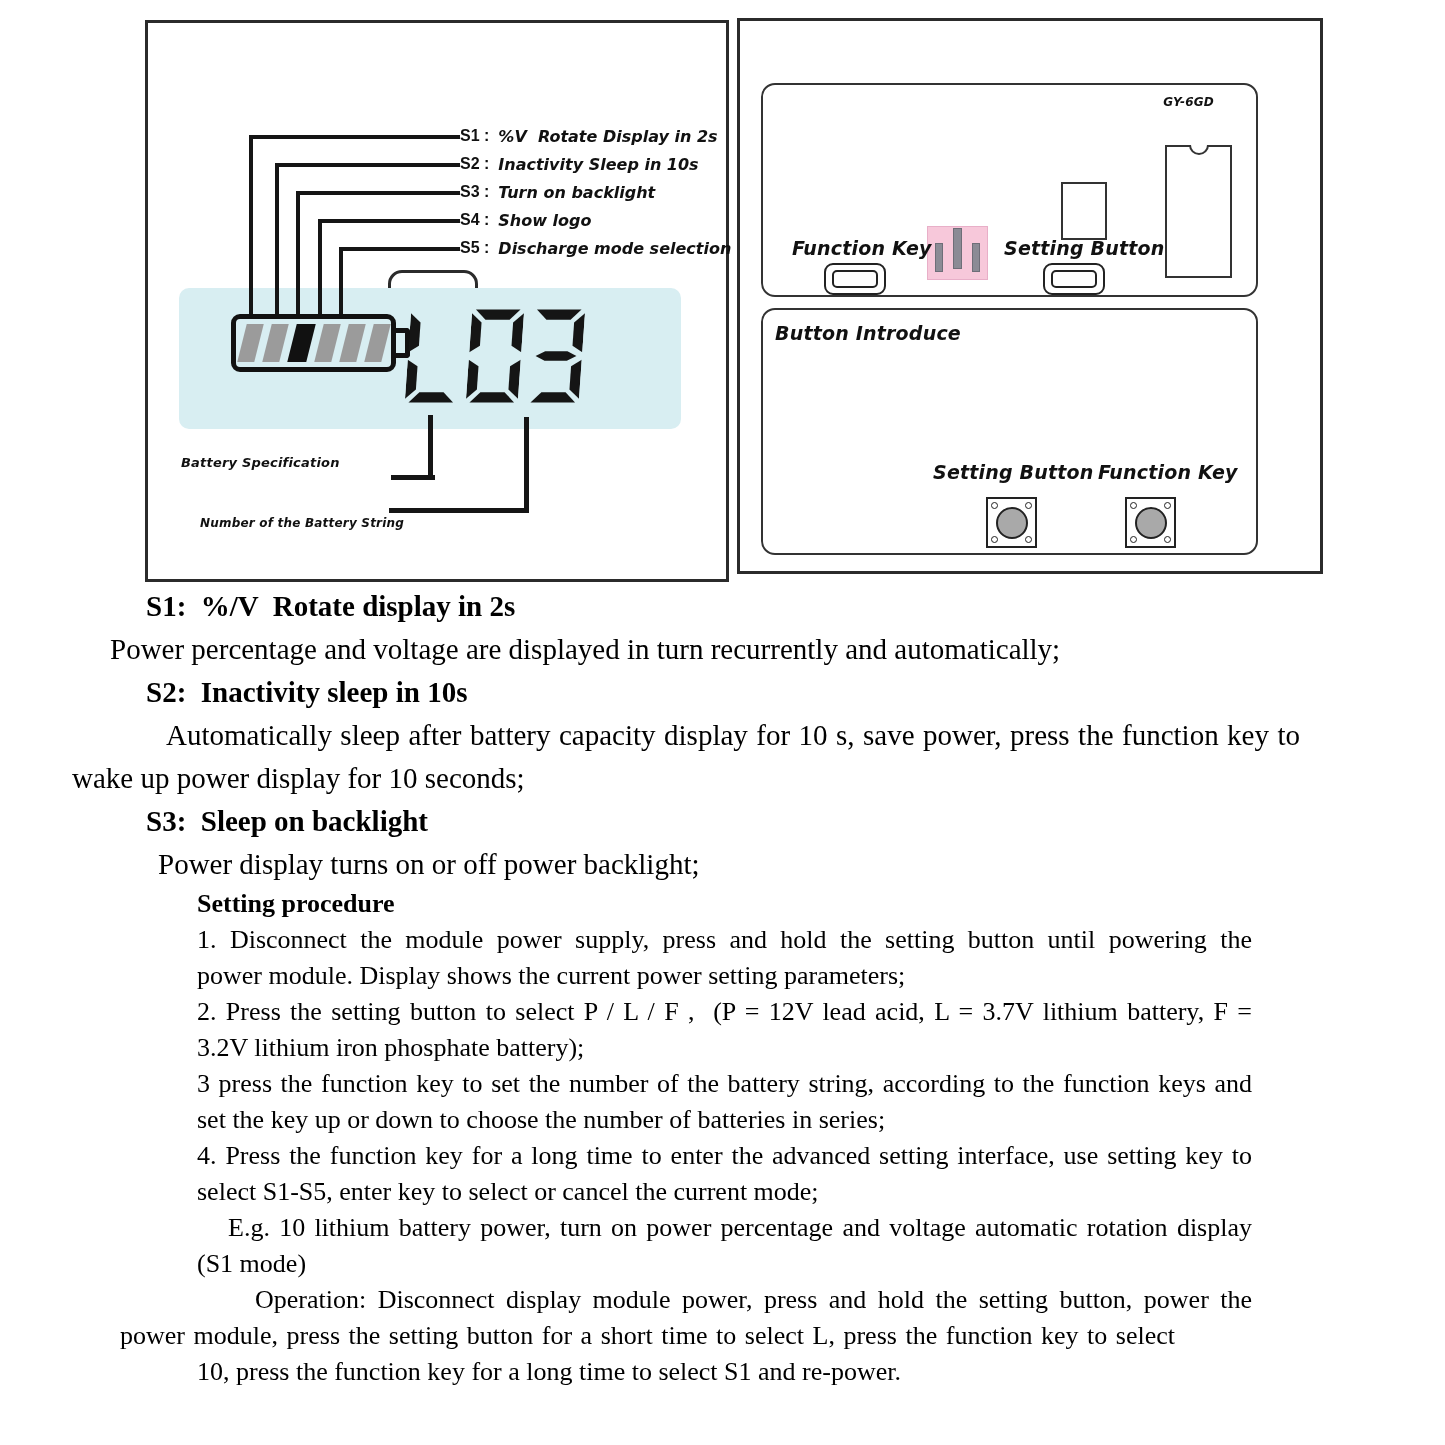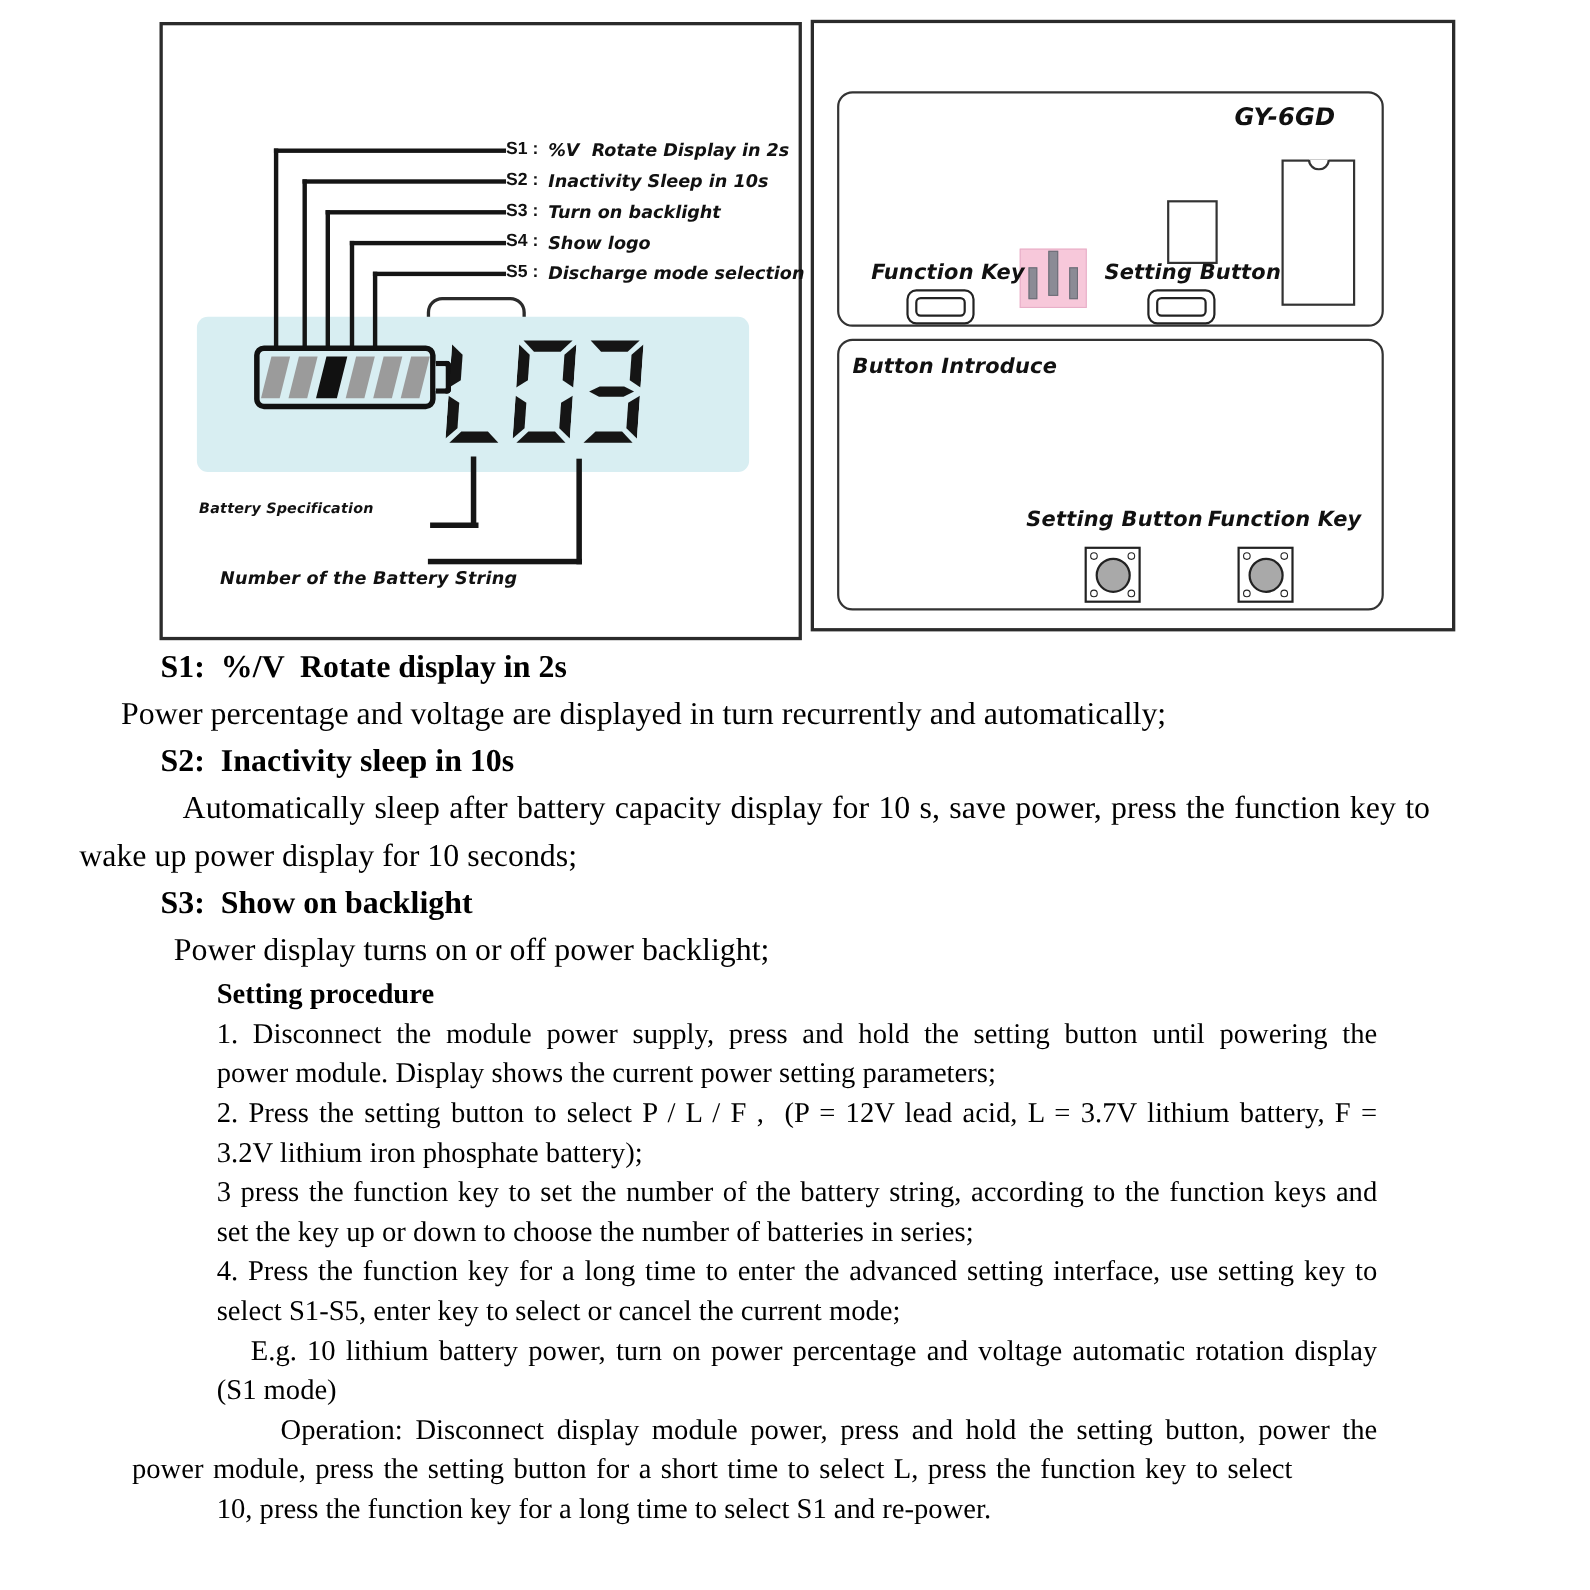--- a/index.html
+++ b/index.html
@@ -31,21 +31,21 @@
            border:5px solid #111;border-radius:9px;background:#d8eef2;z-index:4;}
   .battery .nub{position:absolute;right:-19px;top:50%;transform:translateY(-50%);
                 width:9px;height:20px;border:5px solid #111;border-left:none;
                 border-radius:0 4px 4px 0;background:#d8eef2;}
   .bar{position:absolute;top:5px;width:17px;height:38px;background:#9b9b9b;transform:skewX(-14deg);}
   .bar.dark{background:#111;width:19px;}
   .lcd-digits{position:absolute;left:405px;top:305px;display:flex;gap:9px;z-index:4;}
   .seg{width:52px;height:96px;fill:#151515;transform:skewX(-4deg);}
 
   .bspec-label{position:absolute;left:178px;top:452px;font-size:13px;}
-  .bstring-label{position:absolute;left:197px;top:513px;font-size:16px;}
+  .bstring-label{position:absolute;left:197px;top:513px;font-size:12px;}
 
   
   .inner-box{position:absolute;border:2px solid #333;border-radius:14px;background:#fff;}
   .chip{position:absolute;left:1141px;top:140px;width:63px;height:129px;border:2px solid #333;background:#fff;}
   .chip-notch{position:absolute;left:50%;top:-2px;transform:translateX(-50%);width:16px;height:8px;
               background:#fff;border:2px solid #333;border-top:none;border-radius:0 0 16px 16px;}
   .smallrect{position:absolute;left:1037px;top:177px;width:42px;height:54px;border:2px solid #333;background:#fff;}
   .connector{position:absolute;left:903px;top:221px;width:59px;height:52px;background:#f7c8da;border:1px solid #e8afc8;}
   .pin{position:absolute;background:#8b8b95;border:1px solid #6e6e78;}
   .keybtn{position:absolute;width:58px;height:28px;border:2.5px solid #222;border-radius:9px;background:#fff;}
@@ -147,21 +147,21 @@
     <div class="cline overlcd" style="left:280px;top:392px;width:5px;height:65px;"></div>
 
     <div class="tk bstring-label" style="left:52px;top:493px;">Number of the Battery String</div>
     <div class="cline" style="left:241px;top:485px;width:140px;height:5px;"></div>
     <div class="cline overlcd" style="left:376px;top:394px;width:5px;height:96px;"></div>
   </div>
 
   <div class="panel-box" style="left:737px;top:18px;width:580px;height:550px;">
 
     <div class="inner-box" style="left:21px;top:62px;width:493px;height:210px;">
-      <div class="tk" style="position:absolute;right:42px;top:10px;font-size:22px;">GY-6GD</div>
+      <div class="tk" style="position:absolute;right:42px;top:10px;font-size:12px;">GY-6GD</div>
 
       <div class="chip" style="left:402px;top:60px;">
         <span class="chip-notch"></span>
       </div>
 
       <div class="smallrect" style="left:298px;top:97px;"></div>
 
       <div class="connector" style="left:164px;top:141px;">
         <span class="pin" style="left:25px;top:1px;width:7px;height:39px;"></span>
         <span class="pin" style="left:7px;top:16px;width:6px;height:27px;"></span>
@@ -201,21 +201,21 @@
       </div>
     </div>
   </div>
 
   <div class="doc">
     <div class="ln b30 bold" style="margin-left:146px;">S1:  %/V  Rotate display in 2s</div>
     <div class="ln b30" style="margin-left:110px;">Power percentage and voltage are displayed in turn recurrently and automatically;</div>
     <div class="ln b30 bold" style="margin-left:146px;">S2:  Inactivity sleep in 10s</div>
     <div class="ln b30 j" style="margin-left:166px;width:1134px;">Automatically sleep after battery capacity display for 10 s, save power, press the function key to</div>
     <div class="ln b30" style="margin-left:72px;">wake up power display for 10 seconds;</div>
-    <div class="ln b30 bold" style="margin-left:146px;">S3:  Show on backlight</div>
+    <div class="ln b30 bold" style="margin-left:146px;">S3:  Sleep on backlight</div>
     <div class="ln b30" style="margin-left:158px;">Power display turns on or off power backlight;</div>
     <div class="ln b26 bold" style="margin-left:197px;">Setting procedure</div>
     <div class="ln b26 j" style="margin-left:197px;width:1055px;">1. Disconnect the module power supply, press and hold the setting button until powering the</div>
     <div class="ln b26" style="margin-left:197px;">power module. Display shows the current power setting parameters;</div>
     <div class="ln b26 j" style="margin-left:197px;width:1055px;">2. Press the setting button to select P / L / F ,  (P = 12V lead acid, L = 3.7V lithium battery, F =</div>
     <div class="ln b26" style="margin-left:197px;">3.2V lithium iron phosphate battery);</div>
     <div class="ln b26 j" style="margin-left:197px;width:1055px;">3 press the function key to set the number of the battery string, according to the function keys and</div>
     <div class="ln b26" style="margin-left:197px;">set the key up or down to choose the number of batteries in series;</div>
     <div class="ln b26 j" style="margin-left:197px;width:1055px;">4. Press the function key for a long time to enter the advanced setting interface, use setting key to</div>
     <div class="ln b26" style="margin-left:197px;">select S1-S5, enter key to select or cancel the current mode;</div>

